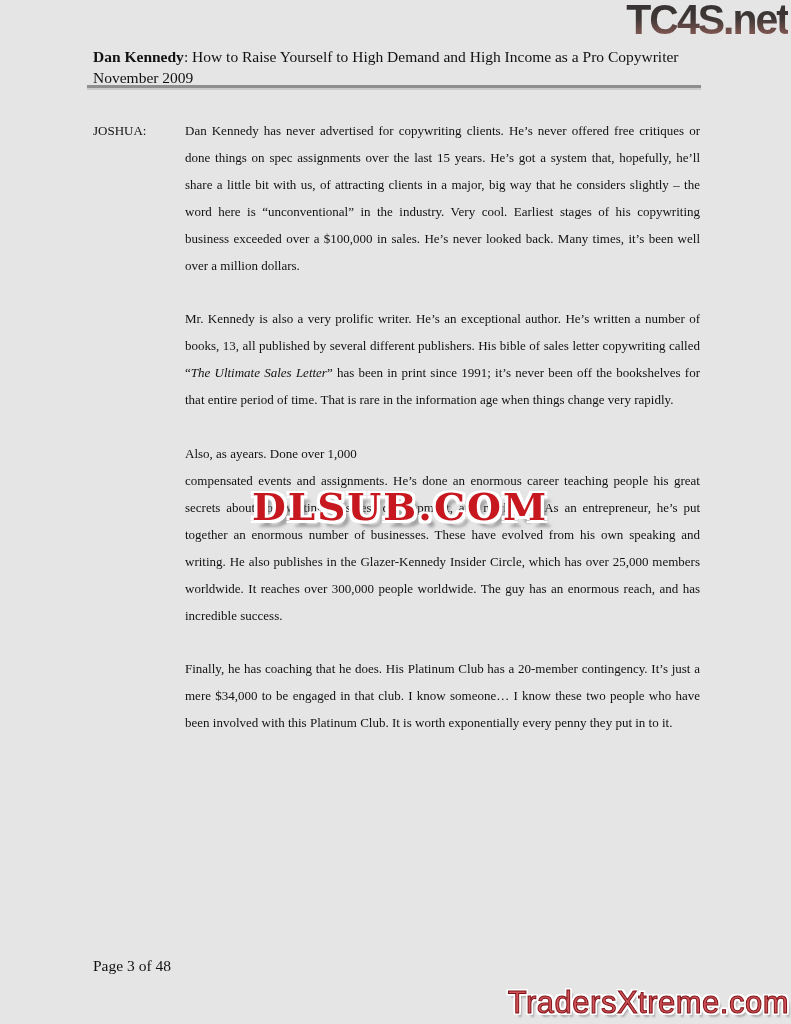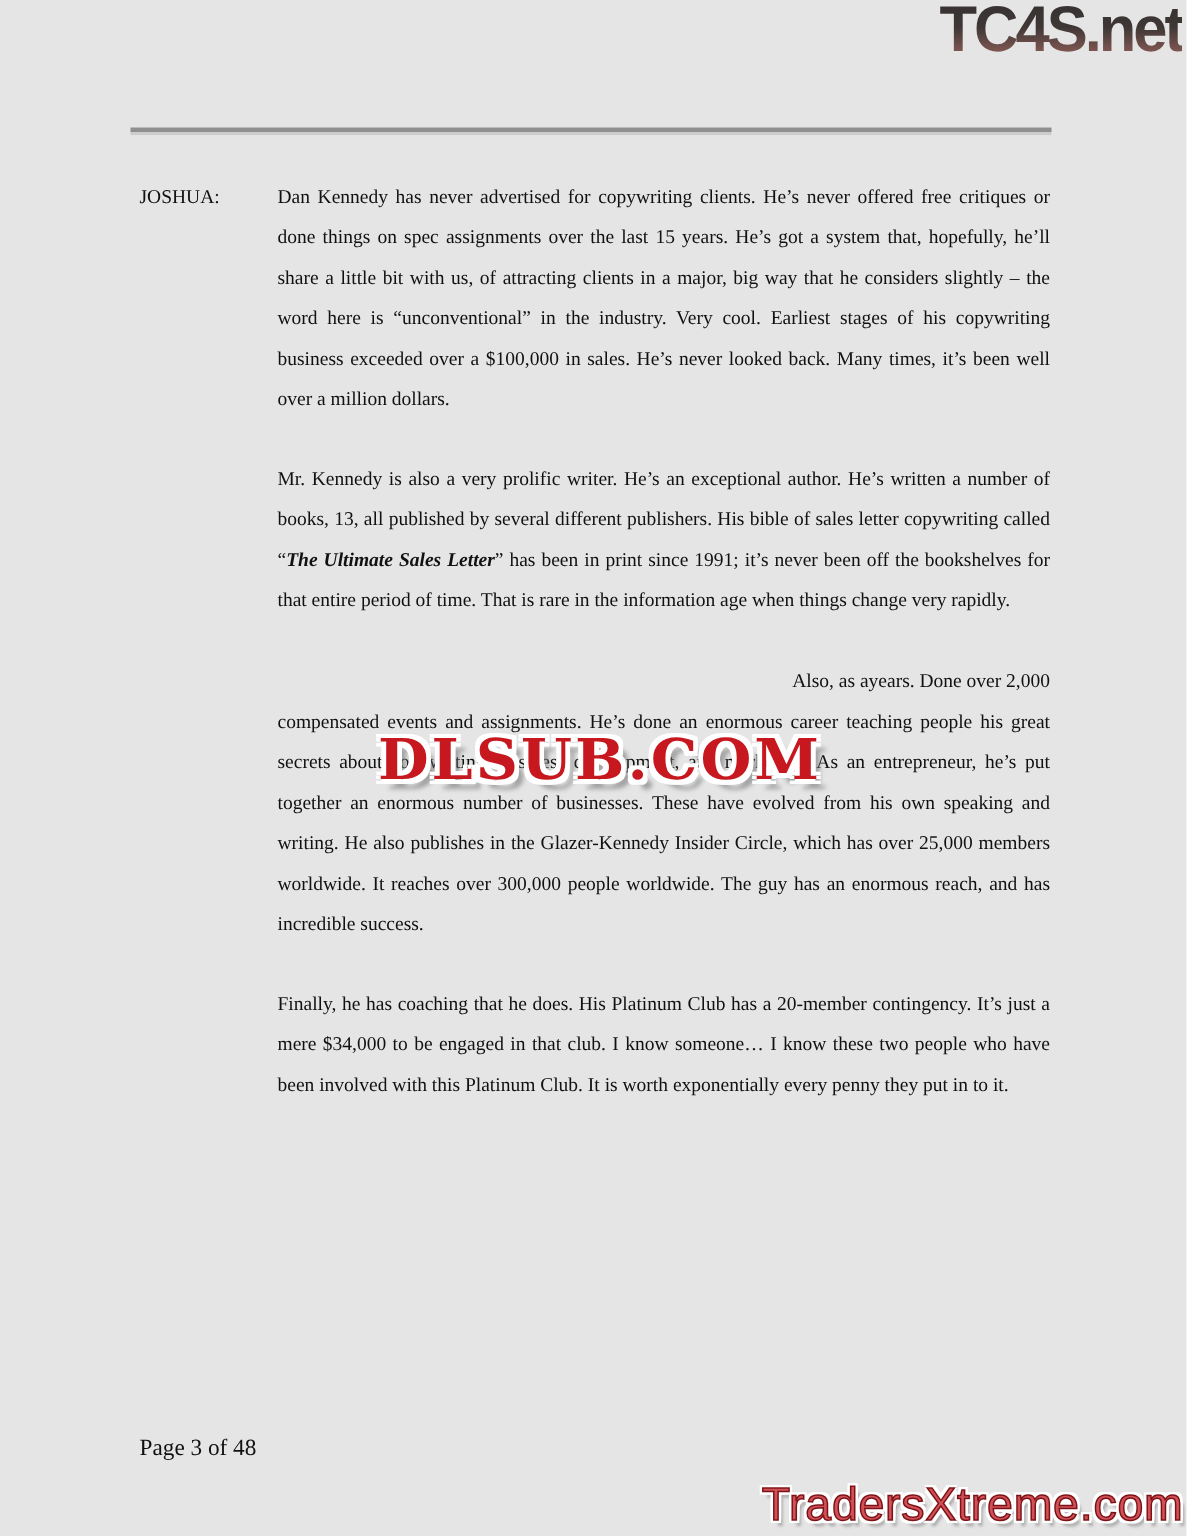--- a/index.html
+++ b/index.html
@@ -66,26 +66,26 @@
     position: absolute;
     left: 0;
     top: 0;
   }
   .para {
     margin: 0 0 27px 92px;
     width: 515px;
     text-align: justify;
   }
   .para:last-child { margin-bottom: 0; }
-  .italic { font-style: italic; font-weight: bold; }
+  .italic { font-style: italic; }
 
   .para3 { position: relative; }
   .para3-line1 {
     display: flex;
-    justify-content: flex-end;
+    justify-content: flex-start;
     white-space: nowrap;
   }
 
   
   .dlsub-watermark {
     position: absolute;
     left: 248px;
     top: 482px;
     width: 304px;
     text-align: center;
@@ -132,34 +132,38 @@
     white-space: nowrap;
   }
 </style>
 </head>
 <body>
 
 <div class="page">
 
   <div class="tc4s-logo">TC4S.net</div>
 
+  <div class="doc-header">
+    <div><span class="bold">Dan Kennedy</span><span>: How to Raise Yourself to High Demand and High Income as a Pro Copywriter</span></div>
+    <div>November 2009</div>
+  </div>
 
   <div class="header-rule"></div>
 
   <div class="content">
     <span class="speaker-label">JOSHUA:</span>
 
     <p class="para">Dan Kennedy has never advertised for copywriting clients. He’s never offered free critiques or done things on spec assignments over the last 15 years. He’s got a system that, hopefully, he’ll share a little bit with us, of attracting clients in a major, big way that he considers slightly – the word here is “unconventional” in the industry. Very cool. Earliest stages of his copywriting business exceeded over a $100,000 in sales. He’s never looked back. Many times, it’s been well over a million dollars.</p>
 
     <p class="para"><span>Mr. Kennedy is also a very prolific writer. He’s an exceptional author. He’s written a number of books, 13, all published by several different publishers. His bible of sales letter copywriting called “</span><span class="italic">The Ultimate Sales Letter</span><span>” has been in print since 1991; it’s never been off the bookshelves for that entire period of time. That is rare in the information age when things change very rapidly.</span></p>
 
     <div class="para para3">
       <div class="para3-line1">
         <span>Also, as a</span>
-        <span>years. Done over 2,000</span>
+        <span>years. Done over 1,000</span>
       </div>
       <span>compensated events and assignments. He’s done an enormous career teaching people his great secrets about copywriting, business development, and marketing. As an entrepreneur, he’s put together an enormous number of businesses. These have evolved from his own speaking and writing. He also publishes in the Glazer-Kennedy Insider Circle, which has over 25,000 members worldwide. It reaches over 300,000 people worldwide. The guy has an enormous reach, and has incredible success.</span>
     </div>
 
     <p class="para">Finally, he has coaching that he does. His Platinum Club has a 20-member contingency. It’s just a mere $34,000 to be engaged in that club. I know someone… I know these two people who have been involved with this Platinum Club. It is worth exponentially every penny they put in to it.</p>
   </div>
 
   <div class="dlsub-watermark">DLSUB.COM</div>
 
   <div class="page-number">Page 3 of 48</div>

